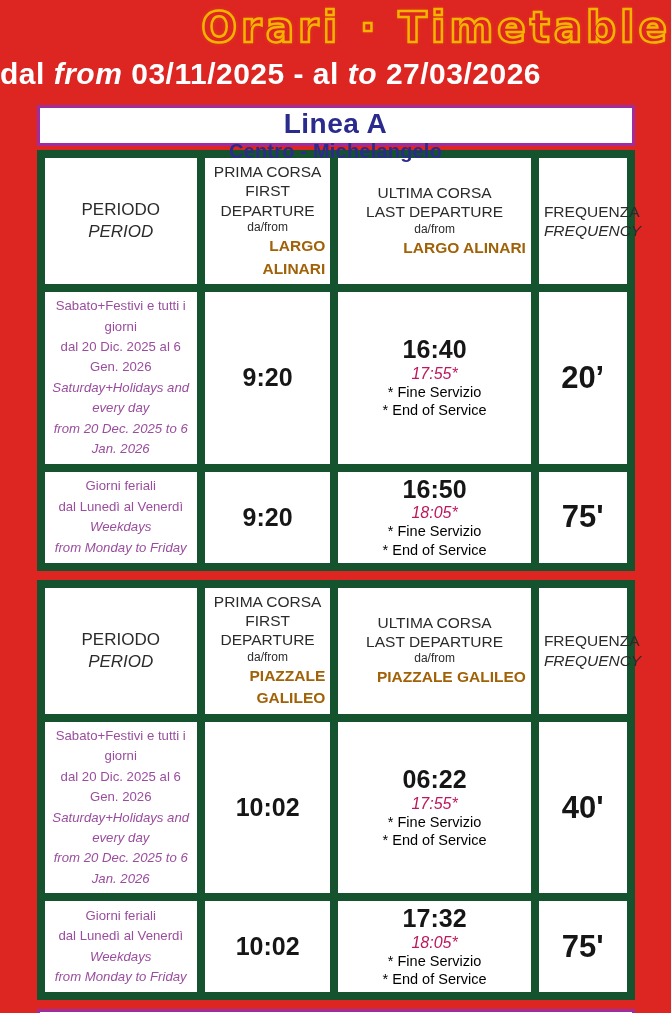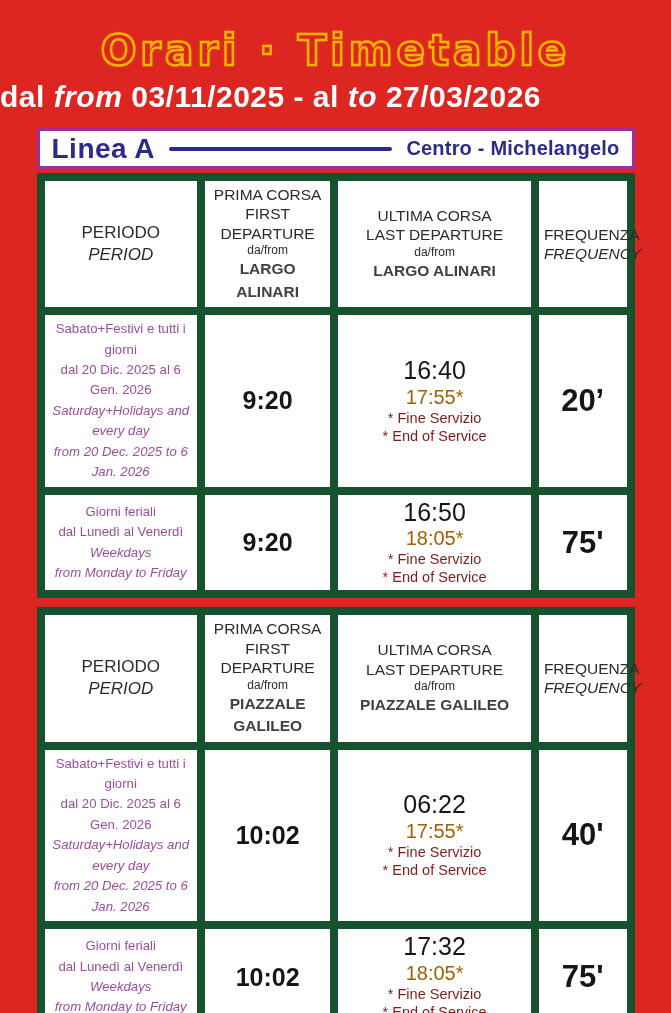--- a/index.html
+++ b/index.html
@@ -6,23 +6,23 @@
   body {
     width: 671px; height: 1013px;
     background: #DD2522;
     overflow: hidden;
     font-family: "Liberation Sans", "DejaVu Sans", sans-serif;
   }
   .content { width: 598px; margin: 0 auto; }
 
   
   .title {
-    margin-top: 26px;
+    margin-top: 3px;
     height: 50px;
-    text-align: center;
+    text-align: right;
     font-family: "DejaVu Sans", sans-serif;
     font-size: 42px;
     font-weight: bold;
     letter-spacing: 4px;
     line-height: 50px;
     color: #DD2522;                       
     -webkit-text-stroke: 2.5px #F2B400;   
     text-shadow: 0 0 5px rgba(235, 120, 0, 0.6);
   }
   .subtitle {
@@ -38,20 +38,21 @@
 
   
   .line-box {
     background: #FFFFFF;
     border: 3px solid #A02D9E;
     height: 41px;
     box-sizing: border-box;
     display: flex;
     align-items: center;
     padding: 0 12px;
+    flex-direction: column;
   }
   .line-label { font-size: 28px; font-weight: bold; letter-spacing: 0.5px; }
   .line-dash { flex: 1; height: 4px; margin: 0 14px; border-radius: 2px; }
   .line-route { font-size: 20px; font-weight: bold; letter-spacing: 0.2px; }
   .navy { color: #2B2B8E; }
   .navy-bg { background: #2B2B8E; }
   .lred { color: #E02C26; }
   .lred-bg { background: #E02C26; }
 
   
@@ -72,28 +73,28 @@
   .c-first  { width: 22.6%; }
   .c-last   { width: 34.0%; }
   .c-freq   { width: 16.2%; }
 
   .row-head td { height: 92px; }
   .row-data td { height: 90px; }
 
   .hd   { color: #2B2B2B; font-size: 15.5px; line-height: 1.25; }
   .hd-lg{ color: #2B2B2B; font-size: 17px;   line-height: 1.3; }
   .hd-sm{ color: #2B2B2B; font-size: 12px;   line-height: 1.25; }
-  .stop { color: #404040; font-size: 15.5px; font-weight: bold; line-height: 1.45; }
+  .stop { color: #a16207; font-size: 15.5px; font-weight: bold; line-height: 1.45; text-align: right; }
 
   .pl { color: #9A4D9E; font-size: 13.2px; line-height: 1.55; }
 
   .time-cell { color: #161616; font-size: 25px; font-weight: bold; }
-  .t-main { color: #161616; font-size: 25px; font-weight: normal; line-height: 1.1; }
-  .t-alt  { color: #a16207; font-size: 20px; line-height: 1.2; }
-  .note   { color: #7f1d1d; font-size: 14.5px; line-height: 1.25; }
+  .t-main { color: #161616; font-size: 25px; font-weight: bold; line-height: 1.1; }
+  .t-alt  { color: #be185d; font-size: 16px; line-height: 1.2; font-style: italic; }
+  .note   { color: #000000; font-size: 14.5px; line-height: 1.25; }
   .freq-cell { color: #161616; font-size: 31px; font-weight: bold; }
 
   .gap-sm { height: 4px; }
   .gap-md { height: 9px; }
   .gap-lg { height: 10px; }
 </style>
 </head>
 <body>
 
 <div>

